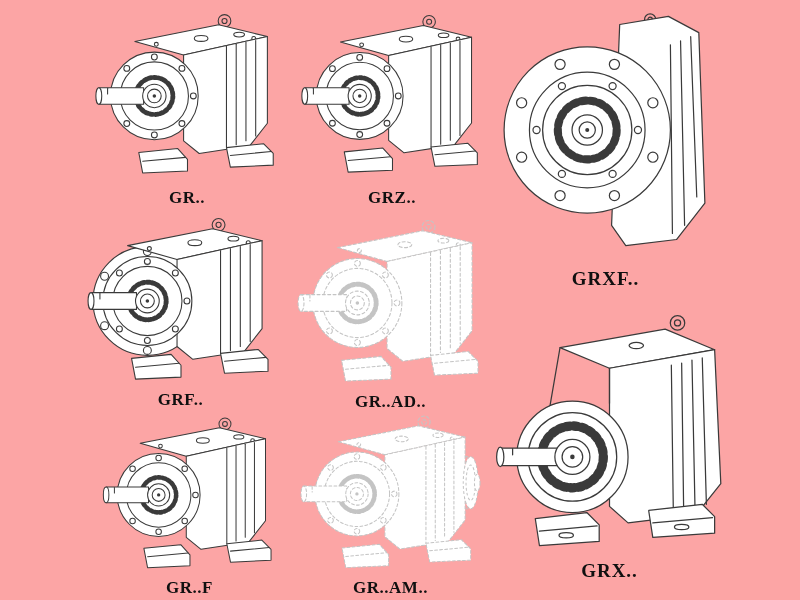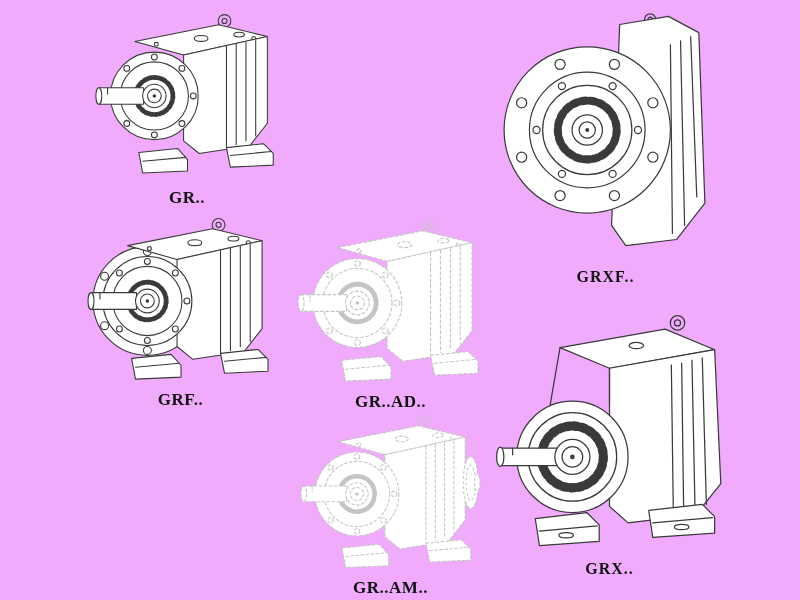--- a/index.html
+++ b/index.html
@@ -3,21 +3,21 @@
 <meta charset="utf-8">
 <style>
   * { margin:0; padding:0; box-sizing:border-box; }
   html,body { width:800px; height:600px; }
   body {
     background:#ffffff;
     font-family:"Liberation Serif", serif;
     position:relative;
     overflow:hidden;
   }
-  .page { position:absolute; inset:0; background:#f0abfc; }
+  .page { position:absolute; inset:0; background:#fca5a5; }
   .cell {
     position:absolute;
     display:flex;
     flex-direction:column;
     align-items:center;
   }
   .art { width:100%; }
   .art svg {
     width:100%; height:100%;
     display:block;
@@ -29,21 +29,21 @@
   }
   .label {
     font-weight:bold;
     font-size:17px;
     letter-spacing:.5px;
     color:#101010;
     text-align:center;
     margin-top:2px;
     white-space:nowrap;
   }
-  .label-lg { font-size:16px; letter-spacing:1px; }
+  .label-lg { font-size:19px; letter-spacing:1px; }
   .defs-holder { position:absolute; width:0; height:0; overflow:hidden; }
 </style>
 </head>
 <body>
 
 <svg class="defs-holder" aria-hidden="true">
   <defs>
 
     <g id="gbx-side" stroke="currentColor" fill="none" stroke-width="1.1" stroke-linejoin="round" stroke-linecap="round">
       <circle cx="136" cy="13" r="6.5"></circle>
@@ -164,20 +164,28 @@
 
   <figure class="cell" style="left:92px; top:4px; width:190px;">
     <div class="art" style="height:182px">
       <svg viewBox="0 0 195 178">
           <use href="#gbx-side"></use>
         </svg>
     </div>
     <figcaption class="label">GR..</figcaption>
   </figure>
 
+  <figure class="cell" style="left:298px; top:4px; width:188px;">
+    <div class="art" style="height:182px">
+      <svg viewBox="0 0 195 178">
+          <use href="#gbx-side"></use>
+        </svg>
+    </div>
+    <figcaption class="label">GRZ..</figcaption>
+  </figure>
 
   <figure class="cell" style="left:498px; top:6px; width:215px;">
     <div class="art" style="height:250px">
       <svg viewBox="0 0 212 238">
           <use href="#gbx-front"></use>
         </svg>
     </div>
     <figcaption class="label label-lg" style="margin-top:12px">GRXF..</figcaption>
   </figure>
 
@@ -193,20 +201,28 @@
 
   <figure class="cell" style="left:288px; top:214px; width:205px;justify-content:center;">
     <div class="art ghost" style="height:176px">
       <svg viewBox="0 0 195 178">
           <use href="#gbx-side"></use>
         </svg>
     </div>
     <figcaption class="label">GR..AD..</figcaption>
   </figure>
 
+  <figure class="cell" style="left:92px; top:412px; width:195px;">
+    <div class="art" style="height:164px">
+      <svg viewBox="0 0 195 178">
+          <use href="#gbx-side"></use>
+        </svg>
+    </div>
+    <figcaption class="label">GR..F</figcaption>
+  </figure>
 
   <figure class="cell" style="left:288px; top:410px; width:205px;">
     <div class="art ghost" style="height:166px">
       <svg viewBox="0 0 200 178">
           <use href="#gbx-side"></use>
           <use href="#gbx-am-extra"></use>
         </svg>
     </div>
     <figcaption class="label">GR..AM..</figcaption>
   </figure>

